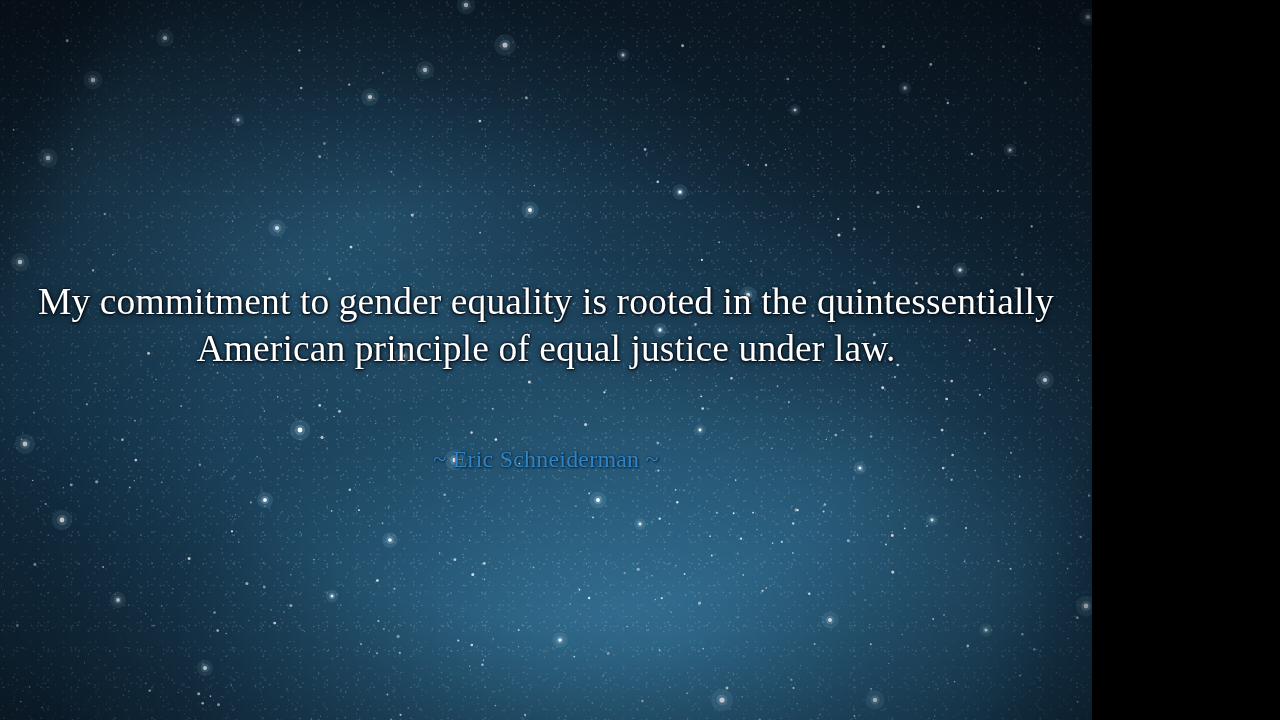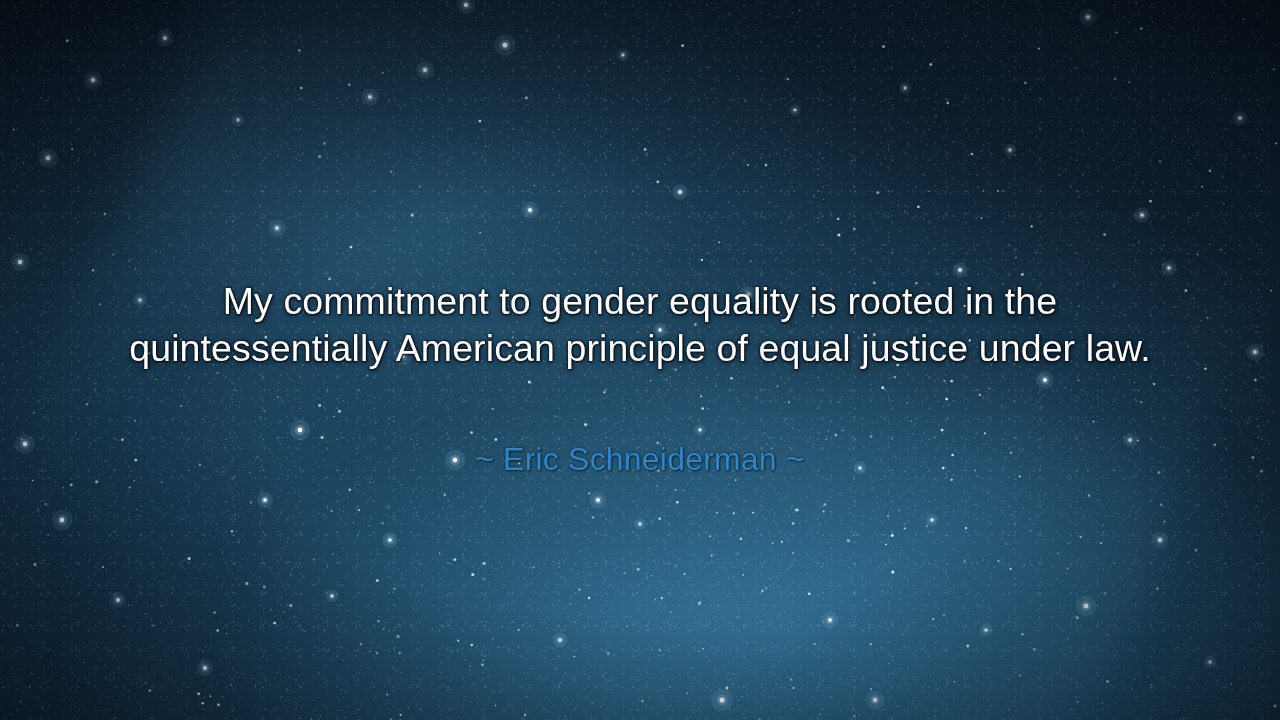--- a/index.html
+++ b/index.html
@@ -3,24 +3,24 @@
 <meta charset="utf-8">
 <title>Quote Image</title>
 <style>
   html, body {
     margin: 0;
     padding: 0;
     background: #000;
   }
   #stage {
     position: relative;
-    width: 1280px;
+    width: 1092px;
     height: 720px;
     overflow: hidden;
-    font-family: Liberation Sans, sans-serif;
+    font-family: Liberation Serif, serif;
     background-color: #10212f;
   }
 
   
   .sky-base {
     position: absolute;
     inset: 0;
     background:
       radial-gradient(ellipse 70% 55% at 62% 88%, rgba(43,100,134,0.95) 0%, rgba(35,84,114,0.55) 38%, rgba(20,48,68,0.18) 66%, rgba(0,0,0,0) 85%),
       radial-gradient(ellipse 46% 46% at 34% 30%, rgba(36,82,112,0.55) 0%, rgba(26,60,84,0.28) 45%, rgba(0,0,0,0) 78%),
@@ -113,21 +113,21 @@
     white-space: pre-wrap;
   }
   #quote-attribution {
     position: absolute;
     left: 50%;
     top: 440px;
     transform: translateX(-50%);
     width: 900px;
     text-align: center;
     color: #2e86c8;
-    font-size: 32px;
+    font-size: 24px;
     line-height: 38px;
     font-weight: 400;
     letter-spacing: 0.2px;
     text-shadow:
       0 0 2px rgba(8,20,32,0.75),
       1px 1px 2px rgba(4,12,20,0.60);
   }
 </style>
 </head>
 <body>

